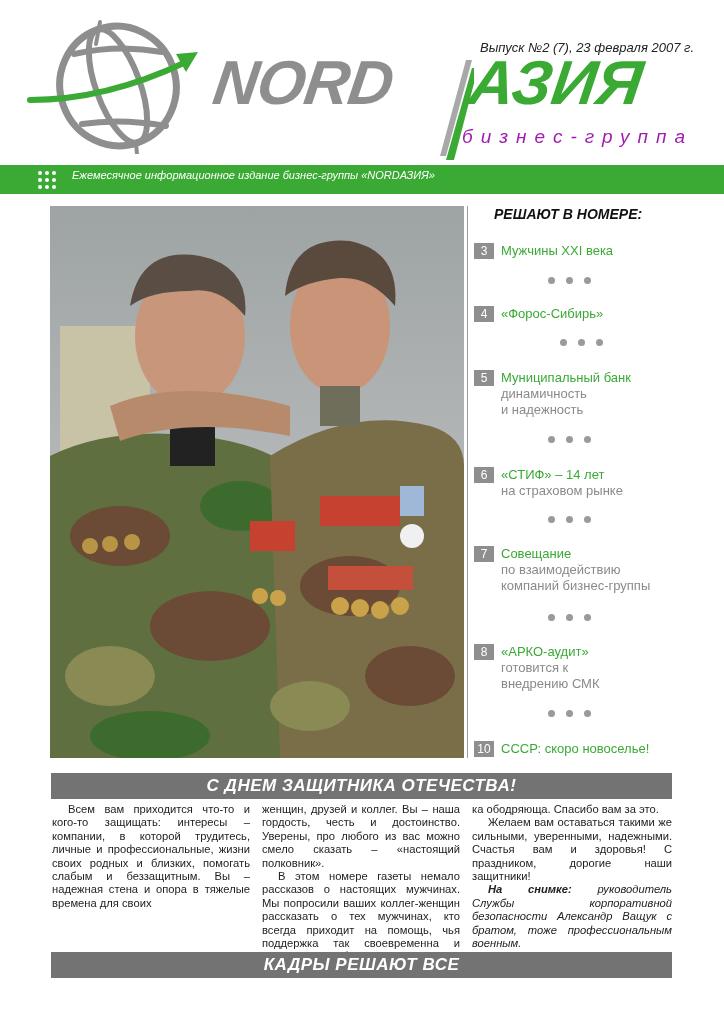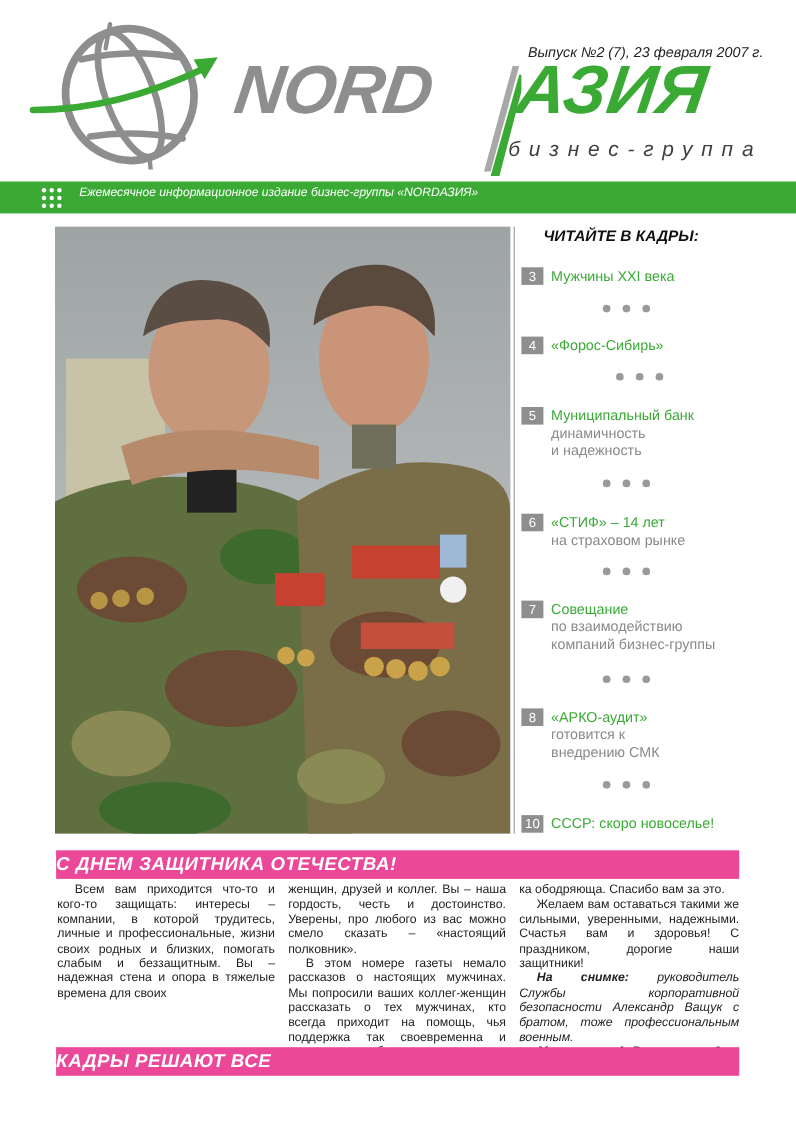--- a/index.html
+++ b/index.html
@@ -5,21 +5,21 @@
   html, body { margin:0; padding:0; }
   body { width:724px; height:1024px; background:#ffffff; position:relative; overflow:hidden; font-family:"Liberation Sans", sans-serif; color:#222; }
   .abs { position:absolute; }
 
   
   #logo-globe { left:26px; top:14px; width:175px; height:140px; }
   #issue-line { right:30px; top:40px; font-size:13px; font-style:italic; color:#222; }
   #brand-nord { left:214px; top:52px; font-size:62px; font-weight:bold; font-style:italic; color:#8e8e8e; letter-spacing:-1px; line-height:1; transform:skewX(-8deg); }
   #brand-slash { left:438px; top:60px; width:36px; height:100px; }
   #brand-asia { left:470px; top:52px; font-size:62px; font-weight:bold; font-style:italic; color:#3aaa35; line-height:1; transform:skewX(-8deg); letter-spacing:0px; }
-  #brand-sub { left:462px; top:126px; font-size:19px; font-style:italic; color:#404040; letter-spacing:8px; }
+  #brand-sub { left:462px; top:126px; font-size:19px; font-style:italic; color:#a21caf; letter-spacing:8px; }
 
   
   #tagline-band { left:0; top:165px; width:724px; height:29px; background:#3aaa35; }
   #tagline-dots { left:38px; top:6px; width:18px; height:18px; display:grid; grid-template-columns:repeat(3,4px); grid-gap:3px; }
   #tagline-dots span { width:4px; height:4px; background:#fff; border-radius:50%; display:block; }
   #tagline-text { left:72px; top:4px; font-size:11px; font-style:italic; color:#fff; white-space:nowrap; }
 
   
   #photo { left:50px; top:206px; width:414px; height:552px; overflow:hidden; background:#b9bcbd; }
   #photo svg { width:100%; height:100%; display:block; }
@@ -30,21 +30,21 @@
   
   #toc-title { left:494px; top:206px; font-size:14px; font-weight:bold; font-style:italic; color:#111; }
   .toc-item { position:absolute; left:474px; width:240px; }
   .toc-num { position:absolute; left:0; top:0; width:20px; height:16px; background:#8e8e8e; color:#fff; font-size:12px; line-height:16px; text-align:center; }
   .toc-head { position:absolute; left:27px; top:0; font-size:13px; color:#3aaa35; white-space:nowrap; line-height:16px;text-align:center; }
   .toc-sub { position:absolute; left:27px; font-size:13px; color:#8a8a8a; white-space:nowrap; line-height:16px; }
   .toc-dots { position:absolute; left:548px; width:60px; height:8px; }
   .toc-dots span { position:absolute; top:0; width:7px; height:7px; border-radius:50%; background:#9a9a9a; }
 
   
-  .banner { position:absolute; left:51px; width:621px; height:26px; background:#ec4899; color:#fff; text-align:left; font-weight:bold; font-style:italic; font-size:17px; line-height:26px; letter-spacing:0.5px; }
+  .banner { position:absolute; left:51px; width:621px; height:26px; background:#737373; color:#fff; text-align:center; font-weight:bold; font-style:italic; font-size:17px; line-height:26px; letter-spacing:0.5px; }
   #banner1 { top:773px; }
   #banner2 { top:952px; }
 
   
   .col { position:absolute; top:803px; width:198px; font-size:11.2px; line-height:13.4px; color:#222; text-align:justify; }
   #col1 { left:52px; }
   #col2 { left:262px; }
   #col3 { left:472px; width:200px; }
   .col p { margin:0; text-indent:0; }
   .col p.ind { text-indent:16px; }
@@ -147,21 +147,21 @@
     <g fill="#b89544">
         <circle cx="40" cy="340" r="8"></circle>
         <circle cx="60" cy="338" r="8"></circle>
         <circle cx="82" cy="336" r="8"></circle>
       </g>
   </svg>
 </div>
 
 <div class="abs" id="vrule"></div>
 
-<div class="abs" id="toc-title">ЧИТАЙТЕ В КАДРЫ:</div>
+<div class="abs" id="toc-title">РЕШАЮТ В НОМЕРЕ:</div>
 
 <div class="toc-item" style="top:243px;">
   <div class="toc-num">3</div>
   <div class="toc-head">Мужчины XXI века</div>
 </div>
 <div class="toc-dots abs" style="top:277px;">
     <span style="left:0"></span>
     <span style="left:18px"></span>
     <span style="left:36px"></span>
   </div>

